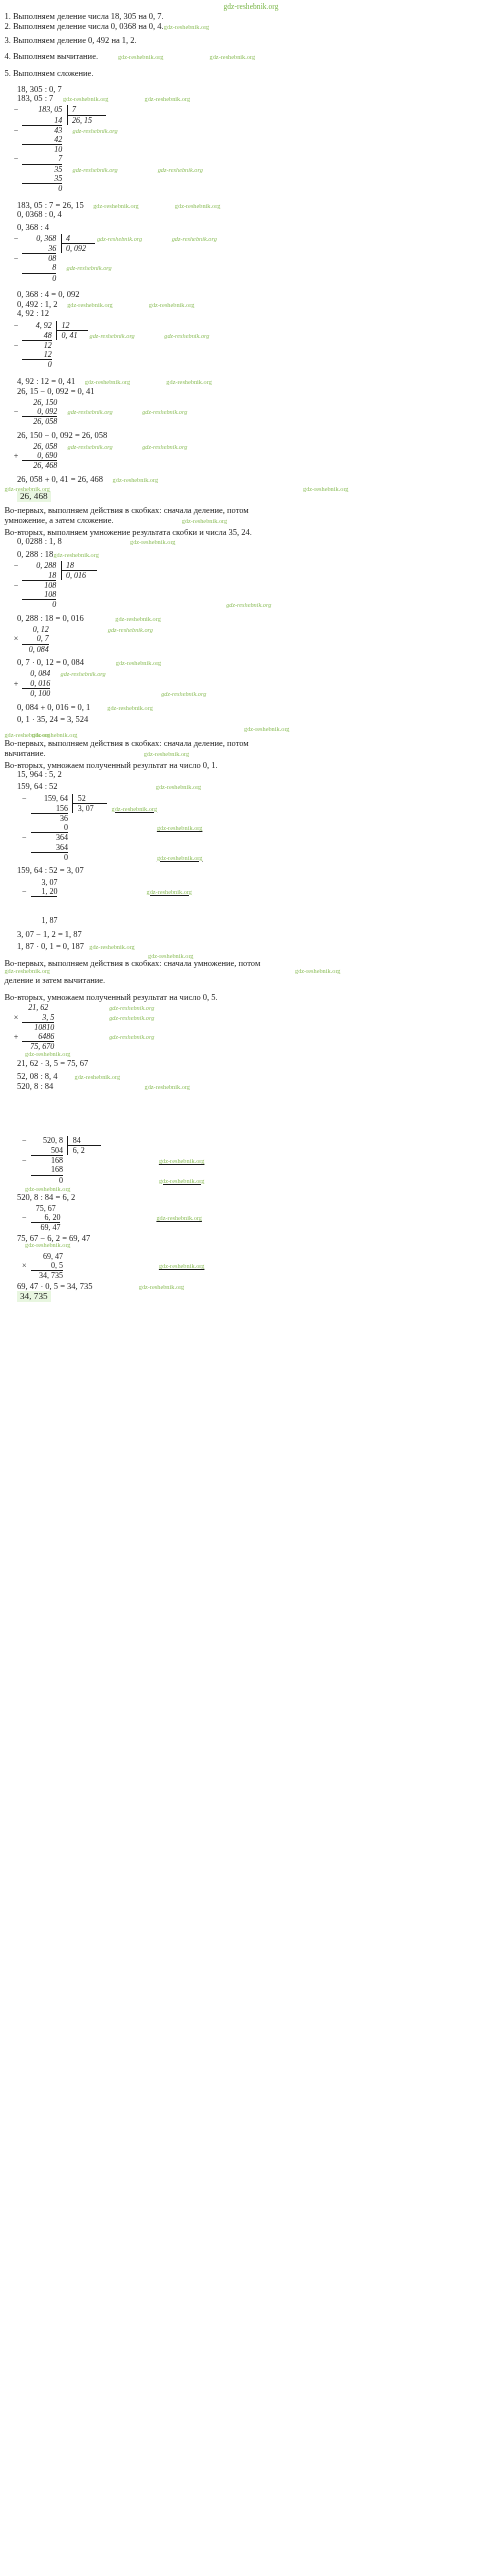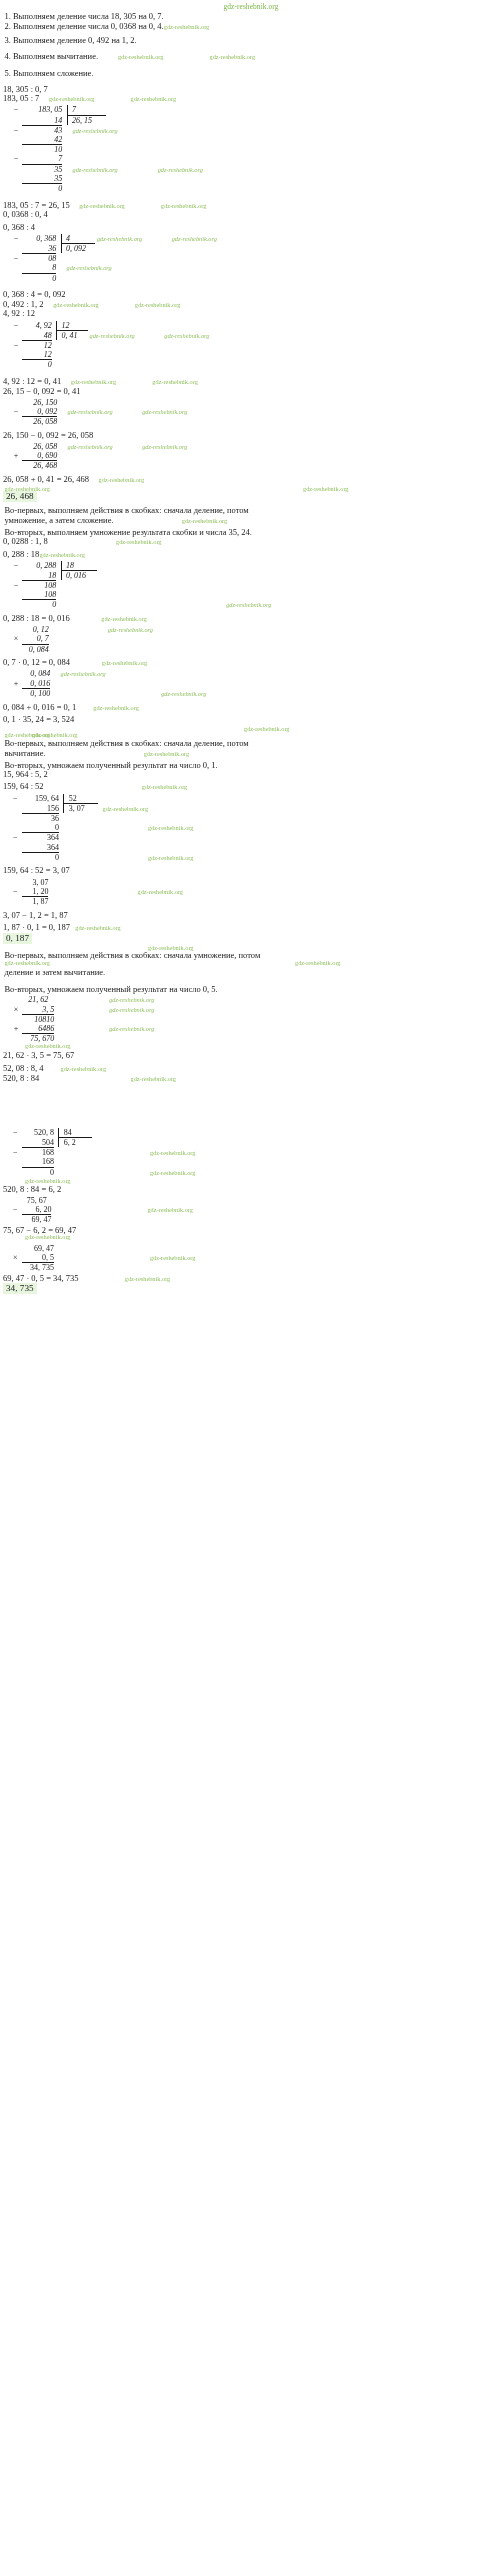--- a/index.html
+++ b/index.html
@@ -14,21 +14,21 @@
   .page{position:relative;width:502px;min-height:2576px;padding:0;}
   .wm-top{
     text-align:center;
     color:#7ab648;
     font-family:"Liberation Serif", serif;
     font-size:7.4px;
     padding-top:1.5px;
     letter-spacing:0.1px;
   }
   .line{
-    padding:0 3px;
+    padding:0 17px;
     line-height:9.6px;
     font-size:8.5px;
     white-space:nowrap;
   }
   .wm{
     color:#8fbf5e;
     font-size:6.3px;
     font-family:"Liberation Serif", serif;
     white-space:nowrap;
   }
@@ -57,21 +57,21 @@
     padding:0.7px 3px;
     font-size:9.2px;
   }
   .ml{margin-left:4.4px;}
   .minus{display:inline-block;width:8.9px;text-align:left;}
   .plus{display:inline-block;width:8.9px;text-align:left;}
   .times{display:inline-block;width:8.9px;text-align:left;}
   .rowline{white-space:nowrap;line-height:9.2px;}
   .under{border-bottom:0.7px solid #1a1a1a;display:inline-block;}
   .indent1{padding-left:13.3px;font-style:italic;}
-  .indent2{padding-left:13px;}
+  .indent2{padding-left:22px;text-decoration:underline;}
   .task{font-size:8.5px;padding:0 4.4px;line-height:10.3px;}
   .spacer4{height:3px;}
   .spacer8{height:5.9px;}
   .small{font-size:6.3px;}
 </style>
 </head>
 <body>
 
 <div class="page">
 
@@ -286,34 +286,31 @@
     <div class="rowline indent2"><span class="minus">&nbsp;</span><span class="under" style="display:inline-block;width:37px;text-align:right;">364</span></div>
     <div class="rowline indent2"><span class="minus">&nbsp;</span><span style="display:inline-block;width:37px;text-align:right;">0</span><span class="wm" style="margin-left:89px;">gdz-reshebnik.org</span></div>
   </div>
 
   <div class="spacer4"></div>
   <div class="line">159, 64 : 52 = 3, 07</div>
 
   <div class="calcblock">
     <div class="rowline indent2"><span class="minus">&nbsp;</span><span style="display:inline-block;width:26.6px;text-align:right;">3, 07</span></div>
     <div class="rowline indent2"><span class="minus">−</span><span class="under" style="display:inline-block;width:26.6px;text-align:right;">1, 20</span><span class="wm" style="margin-left:89px;">gdz-reshebnik.org</span></div>
-    <div class="rowline indent2"><span class="minus">&nbsp;</span><span style="display:inline-block;width:26.6px;text-align:right;">1, 87</span></div>
+    <div class="rowline indent2"><span class="minus">&nbsp;</span><span style="display:inline-block;width:26.6px;text-align:right;margin-top:19px;">1, 87</span></div>
   </div>
 
   <div class="spacer4"></div>
   <div class="line">3, 07 − 1, 2 = 1, 87</div>
   <div class="spacer4"></div>
   <div class="line">
     <span>1, 87 · 0, 1 = 0, 187</span>
     <span class="wm" style="margin-left:3px;">gdz-reshebnik.org</span>
   </div>
 
-  <div class="line">
-    <span class="highlight">0, 187</span>
-  </div>
   <div class="wm-row">
       <span class="wm-abs small" style="left:148px;top:0;">gdz-reshebnik.org</span>
     </div>
 
   <div class="task">Во-первых, выполняем действия в скобках: сначала умножение, потом</div>
   <div class="wm-row">
       <span class="wm-abs small" style="left:4.4px;top:-1.5px;">gdz-reshebnik.org</span>
       <span class="wm-abs small" style="left:295px;top:-1.5px;">gdz-reshebnik.org</span>
     </div>
   <div class="task">деление и затем вычитание.</div>

